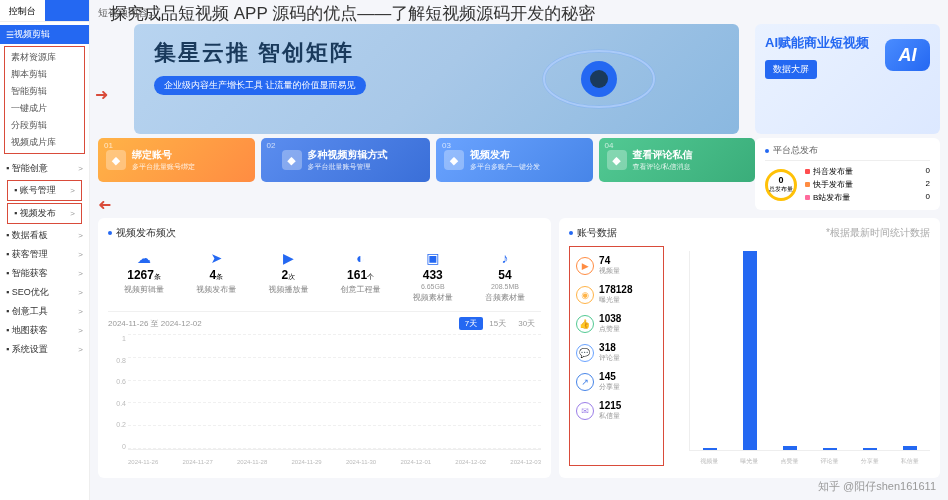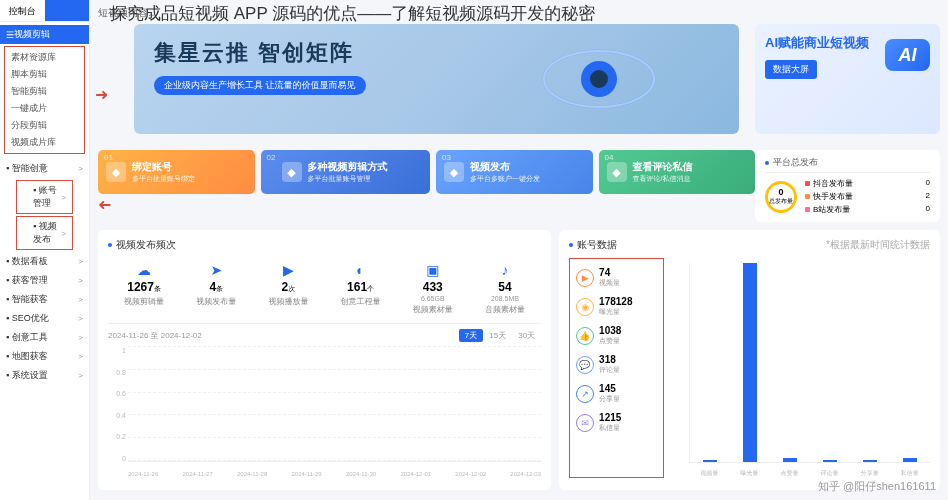--- a/index.html
+++ b/index.html
@@ -12,30 +12,30 @@
 .sidebar { width: 90px; background: #fff; border-right: 1px solid #eee; }
 .side-top { display: flex; height: 22px; border-bottom: 1px solid #eee; }
 .side-top-item { flex: 1; text-align: center; line-height: 22px; font-size: 9px; }
 .side-top-item.active { background: #2468f2; color: #fff; }
 .side-group { padding: 3px 0; }
 .side-header { display: flex; align-items: center; padding: 3px 6px; font-size: 9px; color: #333; cursor: pointer; }
 .side-header.active { background: #2468f2; color: #fff; }
 .side-header .chev { margin-left: auto; font-size: 8px; color: #999; }
 .side-sub { border: 1.5px solid #d94b3a; margin: 2px 4px; padding: 2px 0; }
 .side-sub-item { padding: 2px 6px; font-size: 9px; color: #555; cursor: pointer; }
-.side-marked { border: 1.5px solid #d94b3a; margin: 2px 16px; padding-left: 10px; }
+.side-marked { border: 1.5px solid #d94b3a; margin: 2px 7px; }
 
 .arrow { position: absolute; color: #d94b3a; font-size: 16px; z-index: 50; }
 .arrow.a1 { top: 85px; left: 95px; }
 .arrow.a2 { top: 195px; left: 98px; transform: scaleX(-1); }
 
 .main { flex: 1; padding: 6px 8px; overflow: hidden; }
 .crumb { font-size: 10px; color: #666; margin-bottom: 4px; }
 
-.hero-row { display: flex; gap: 16px; height: 110px; margin-bottom: 16px; padding-left: 36px; }
+.hero-row { display: flex; gap: 16px; height: 110px; margin-bottom: 4px; padding-left: 36px; }
 .hero-banner { flex: 1; background: linear-gradient(135deg, #b8d4f0 0%, #a8c8e8 50%, #8ab8e0 100%); border-radius: 6px; padding: 14px 20px; position: relative; overflow: hidden; }
 .hero-title { font-size: 22px; font-weight: bold; color: #1a3a5c; letter-spacing: 2px; }
 .hero-sub { margin-top: 8px; display: inline-block; background: #2468f2; color: #fff; padding: 3px 10px; border-radius: 10px; font-size: 9px; }
 .hero-eye { position: absolute; right: 80px; top: 20px; width: 120px; height: 70px; }
 .hero-eye svg { width: 100%; height: 100%; }
 
 .ai-card { width: 185px; background: linear-gradient(135deg, #eaf2ff, #dce8ff); border-radius: 6px; padding: 10px; position: relative; }
 .ai-title { font-size: 13px; font-weight: bold; color: #2468f2; }
 .ai-btn { margin-top: 8px; display: inline-block; background: #2468f2; color: #fff; padding: 3px 8px; border-radius: 3px; font-size: 9px; cursor: pointer; }
 .ai-icon { position: absolute; right: 10px; top: 15px; width: 45px; height: 32px; background: linear-gradient(135deg, #4a8cff, #2468f2); border-radius: 8px; display: flex; align-items: center; justify-content: center; color: #fff; font-size: 18px; font-weight: bold; font-style: italic; }

